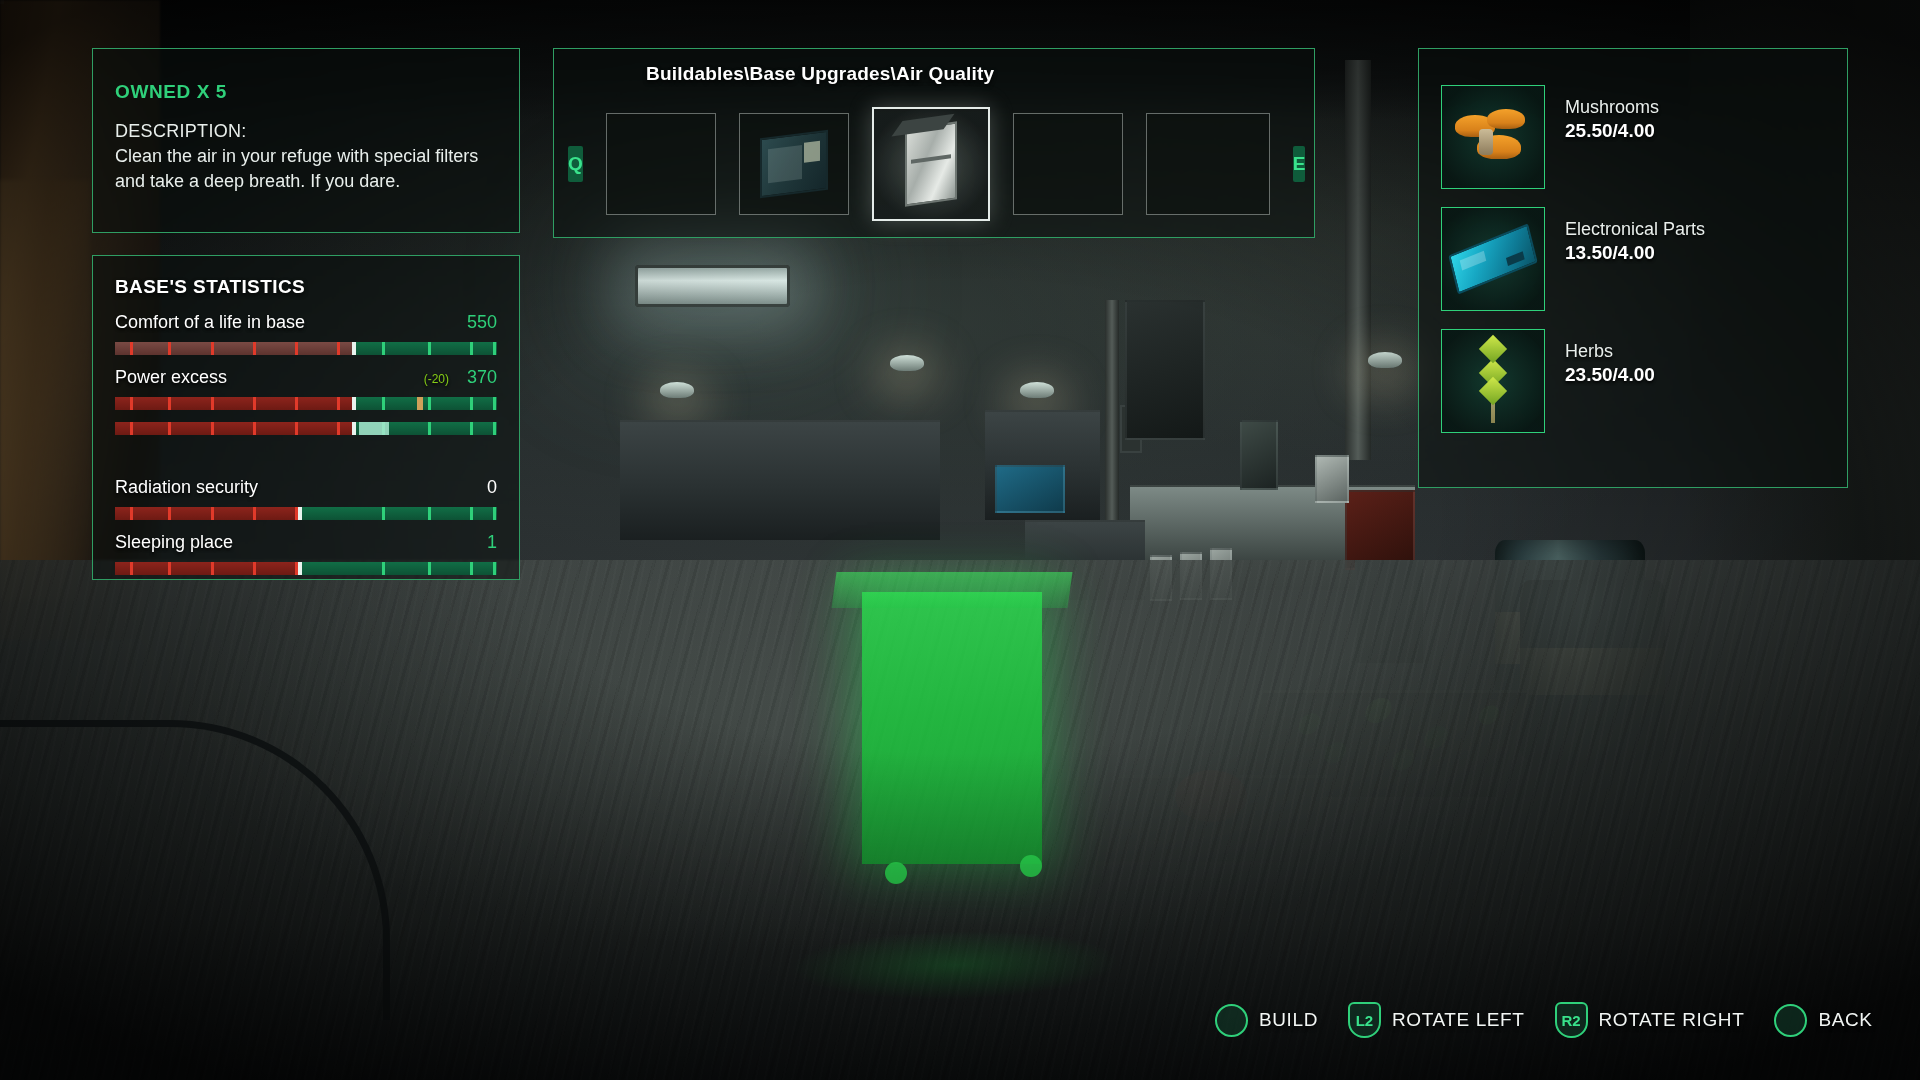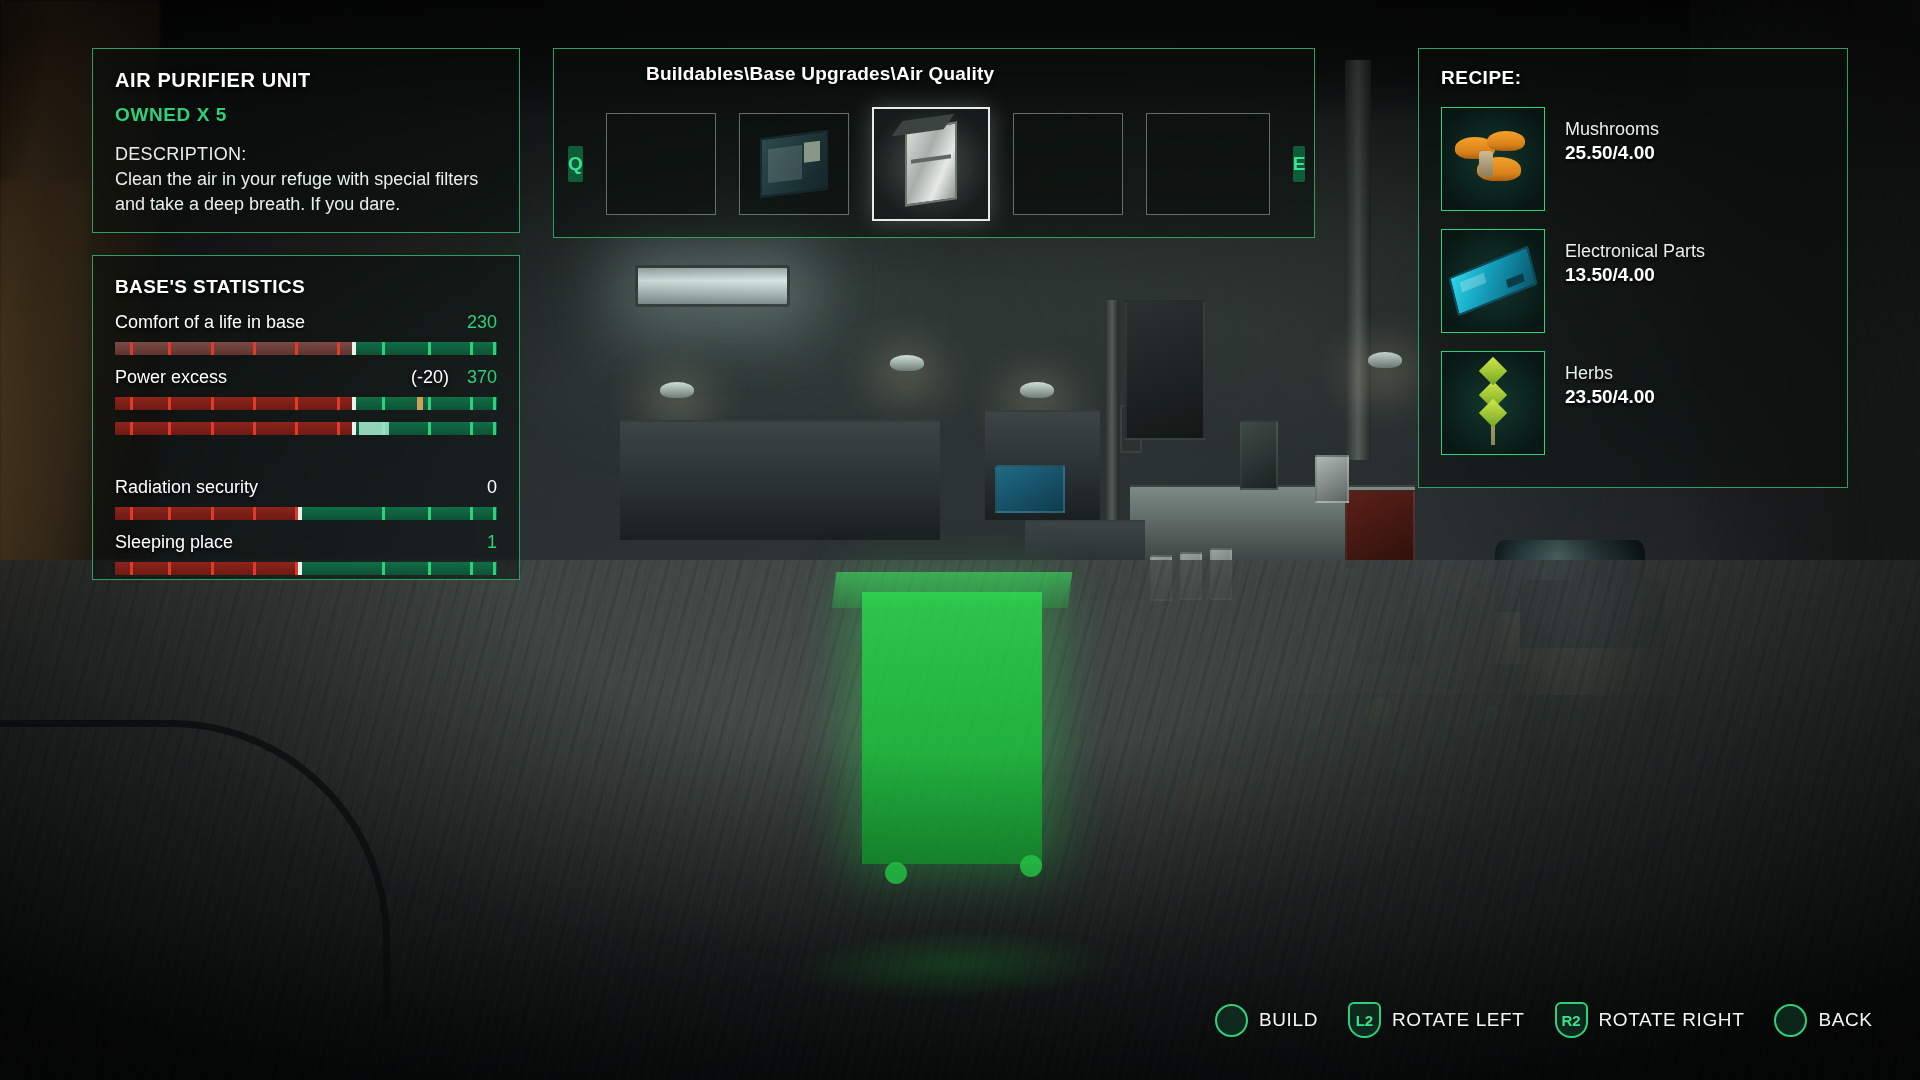--- a/index.html
+++ b/index.html
@@ -148,21 +148,21 @@
   #desc-label { margin-top:18px; font-size:18px; letter-spacing:.3px; color:#e9efec; }
   #desc-text { margin-top:2px; font-size:18px; line-height:25px; color:#e9efec; max-width:390px; }
 
   
   #stats-panel { left:92px; top:255px; width:428px; height:325px; padding:20px 22px; }
   #stats-title { font-size:19px; letter-spacing:.4px; margin-bottom:14px; }
   .stat-row { margin-bottom:13px; position:relative; height:42px; }
   .stat-head { display:flex; align-items:baseline; justify-content:space-between; height:22px; }
   .stat-name { font-size:18px; color:#ffffff; text-shadow:0 2px 3px rgba(0,0,0,.9); }
   .stat-right { display:flex; align-items:baseline; gap:14px; }
-  .stat-delta { font-size:18px; color:#ffffff; font-weight:500; text-shadow:0 2px 3px rgba(0,0,0,.9); }
+  .stat-delta { font-size:12px; color:#84cc16; font-weight:500; text-shadow:0 2px 3px rgba(0,0,0,.9); }
   .stat-value { font-size:18px; color:#2fd07a; min-width:34px; text-align:right; }
   .stat-value.white { color:#ffffff; }
   .bar {
     position:relative; margin-top:8px; height:13px; width:100%;
     background:rgba(0,0,0,0.35);
     display:flex; overflow:hidden;
   }
   .bar .seg { height:100%; position:relative; }
   .bar .seg.red { background:linear-gradient(180deg,#8d241c,#6d1a13); }
   .bar .seg.red.dim { background:linear-gradient(180deg,#7a4a44,#5d332e); }
@@ -326,35 +326,34 @@
   <div class="holo-shadow"></div>
   <div class="hologram"></div>
   <div class="holo-leg" style="left:885px;top:862px;"></div>
   <div class="holo-leg" style="left:1020px;top:855px;"></div>
 
   <div class="railing"></div>
   <div class="vignette"></div>
 </div>
 
 <div class="panel" id="info-panel">
-  <div class="panel-title" id="info-title">AIR PURIFIER UNIT</div>
   <div id="info-owned">OWNED X 5</div>
   <div id="desc-label">DESCRIPTION:</div>
   <div id="desc-text">Clean the air in your refuge with special filters and take a deep breath. If you dare.</div>
 </div>
 
 <div class="panel" id="stats-panel">
   <div class="panel-title" id="stats-title">BASE'S STATISTICS</div>
   <div id="stats-rows">
       <div class="stat-row">
         <div class="stat-head">
           <span class="stat-name">Comfort of a life in base</span>
           <span class="stat-right">
             <span class="stat-delta"></span>
-            <span class="stat-value">230</span>
+            <span class="stat-value">550</span>
           </span>
         </div>
         <div class="bar">
           <div class="seg red dim" style="width: 62%;"></div>
           <div class="seg green" style="width: 38%;"></div>
           <span class="tick redtick" style="left: 4%;"></span>
           <span class="tick redtick" style="left: 14%;"></span>
           <span class="tick redtick" style="left: 25%;"></span>
           <span class="tick redtick" style="left: 36%;"></span>
           <span class="tick redtick" style="left: 47%;"></span>
@@ -471,21 +470,20 @@
           <div class="icon-cabinet"></div>
         </div>
         <div class="slot"></div>
         <div class="slot wide"></div>
       </div>
     <div class="keyhint">E</div>
   </div>
 </div>
 
 <div class="panel" id="recipe-panel">
-  <div class="panel-title" id="recipe-title">RECIPE:</div>
   <div id="recipe-rows">
       <div class="recipe-row">
         <div class="recipe-thumb">
           <div class="art-mushroom">
             <i></i>
             <i></i>
             <i></i>
             <u></u>
           </div>
         </div>

